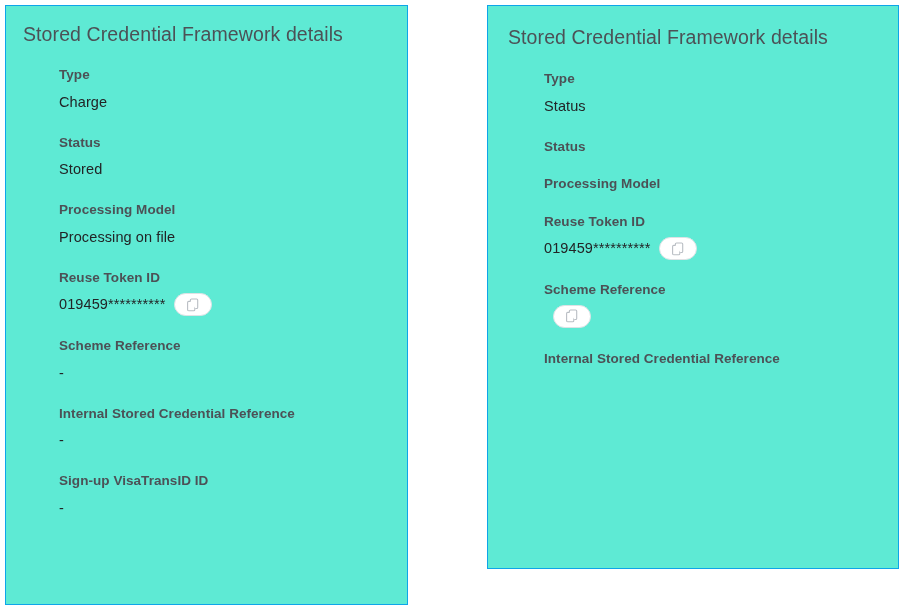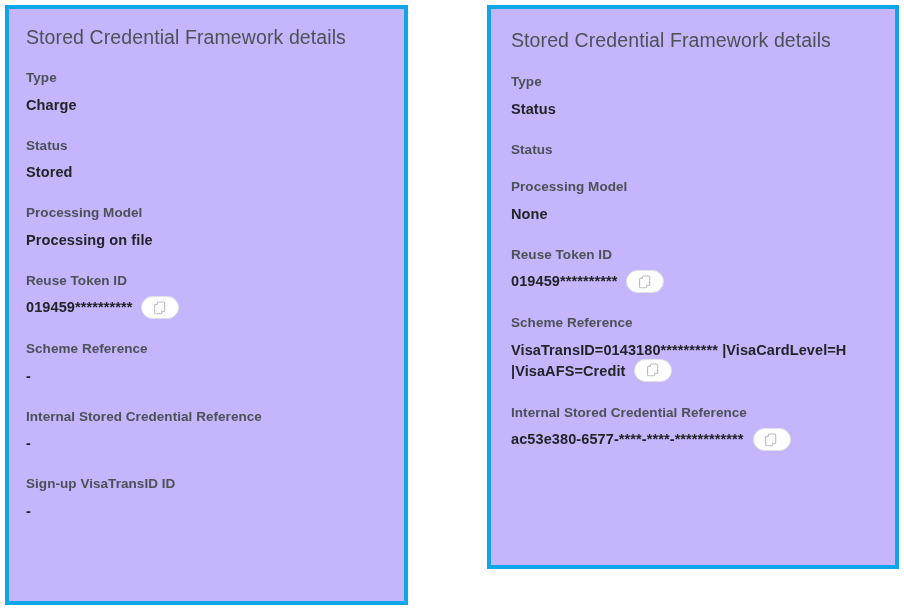--- a/index.html
+++ b/index.html
@@ -10,22 +10,22 @@
   body {
     width: 904px;
     height: 612px;
     position: relative;
     font-family: "Liberation Sans", sans-serif;
     -webkit-font-smoothing: antialiased;
   }
 
   .panel {
     position: absolute;
-    background: #c4b5fd;
-    border: 4px solid #0ea5e9;
+    background: #5eead4;
+    border: 1px solid #0ea5e9;
     box-sizing: border-box;
     overflow: hidden;
   }
 
   
   #panel-left {
     left: 5px;
     top: 5px;
     width: 403px;
     height: 600px;
@@ -48,20 +48,21 @@
     letter-spacing: 0.1px;
     margin: 0 0 21px 0;
     white-space: nowrap;
   }
   #panel-right .card-title {
     margin-bottom: 22px;
   }
 
   .field {
     margin-bottom: 21px;
+    margin-left: 36px;
   }
   .field:last-child {
     margin-bottom: 0;
   }
 
   .field-label {
     display: block;
     color: #4c5156;
     font-size: 13.5px;
     font-weight: 700;
@@ -73,21 +74,21 @@
   .field-value-row {
     display: flex;
     align-items: flex-start;
     flex-wrap: wrap;
     gap: 0px;
   }
 
   .field-value {
     color: #222426;
     font-size: 14.5px;
-    font-weight: 700;
+    font-weight: 400;
     line-height: 1.45;
     letter-spacing: 0.1px;
     word-break: break-word;
     white-space: pre-wrap;
   }
 
   .field-value.dash {
     letter-spacing: 0;
   }
 
@@ -201,63 +202,49 @@
       <span class="field-value">Status</span>
     </div>
   </div>
 
   <div class="field">
     <span class="field-label">Status</span>
   </div>
 
   <div class="field">
     <span class="field-label">Processing Model</span>
-    <div class="field-value-row">
-      <span class="field-value">None</span>
-    </div>
   </div>
 
   <div class="field">
     <span class="field-label">Reuse Token ID</span>
     <div class="field-value-row">
       <span class="field-value">019459**********</span>
       <button class="copy-btn" aria-label="copy">
         <span>
           <svg width="13" height="14" viewBox="0 0 13 14" fill="none" xmlns="http://www.w3.org/2000/svg">
             <rect x="0.6" y="3.4" width="7.2" height="9.4" rx="1.1" stroke="#b9bec4" stroke-width="1.1" fill="#ffffff"></rect>
             <path d="M3.4 3.1V2.1a1.1 1.1 0 0 1 1.1-1.1h5.1a1.1 1.1 0 0 1 1.1 1.1v7.3a1.1 1.1 0 0 1-1.1 1.1H8.3" stroke="#b9bec4" stroke-width="1.1" fill="#ffffff"></path>
           </svg>
         </span>
       </button>
     </div>
   </div>
 
   <div class="field">
     <span class="field-label">Scheme Reference</span>
     <div>
-      <span class="field-value value-inline">VisaTransID=0143180********** |VisaCardLevel=H |VisaAFS=Credit</span><span class="btn-inline-wrap">
+      <span class="btn-inline-wrap">
           <button class="copy-btn" aria-label="copy">
         <span>
           <svg width="13" height="14" viewBox="0 0 13 14" fill="none" xmlns="http://www.w3.org/2000/svg">
             <rect x="0.6" y="3.4" width="7.2" height="9.4" rx="1.1" stroke="#b9bec4" stroke-width="1.1" fill="#ffffff"></rect>
             <path d="M3.4 3.1V2.1a1.1 1.1 0 0 1 1.1-1.1h5.1a1.1 1.1 0 0 1 1.1 1.1v7.3a1.1 1.1 0 0 1-1.1 1.1H8.3" stroke="#b9bec4" stroke-width="1.1" fill="#ffffff"></path>
           </svg>
         </span>
       </button>
         </span>
     </div>
   </div>
 
   <div class="field">
     <span class="field-label">Internal Stored Credential Reference</span>
-    <div class="field-value-row">
-      <span class="field-value">ac53e380-6577-****-****-************</span>
-      <button class="copy-btn" aria-label="copy">
-        <span>
-          <svg width="13" height="14" viewBox="0 0 13 14" fill="none" xmlns="http://www.w3.org/2000/svg">
-            <rect x="0.6" y="3.4" width="7.2" height="9.4" rx="1.1" stroke="#b9bec4" stroke-width="1.1" fill="#ffffff"></rect>
-            <path d="M3.4 3.1V2.1a1.1 1.1 0 0 1 1.1-1.1h5.1a1.1 1.1 0 0 1 1.1 1.1v7.3a1.1 1.1 0 0 1-1.1 1.1H8.3" stroke="#b9bec4" stroke-width="1.1" fill="#ffffff"></path>
-          </svg>
-        </span>
-      </button>
-    </div>
   </div>
 </section>
 
 </body></html>

